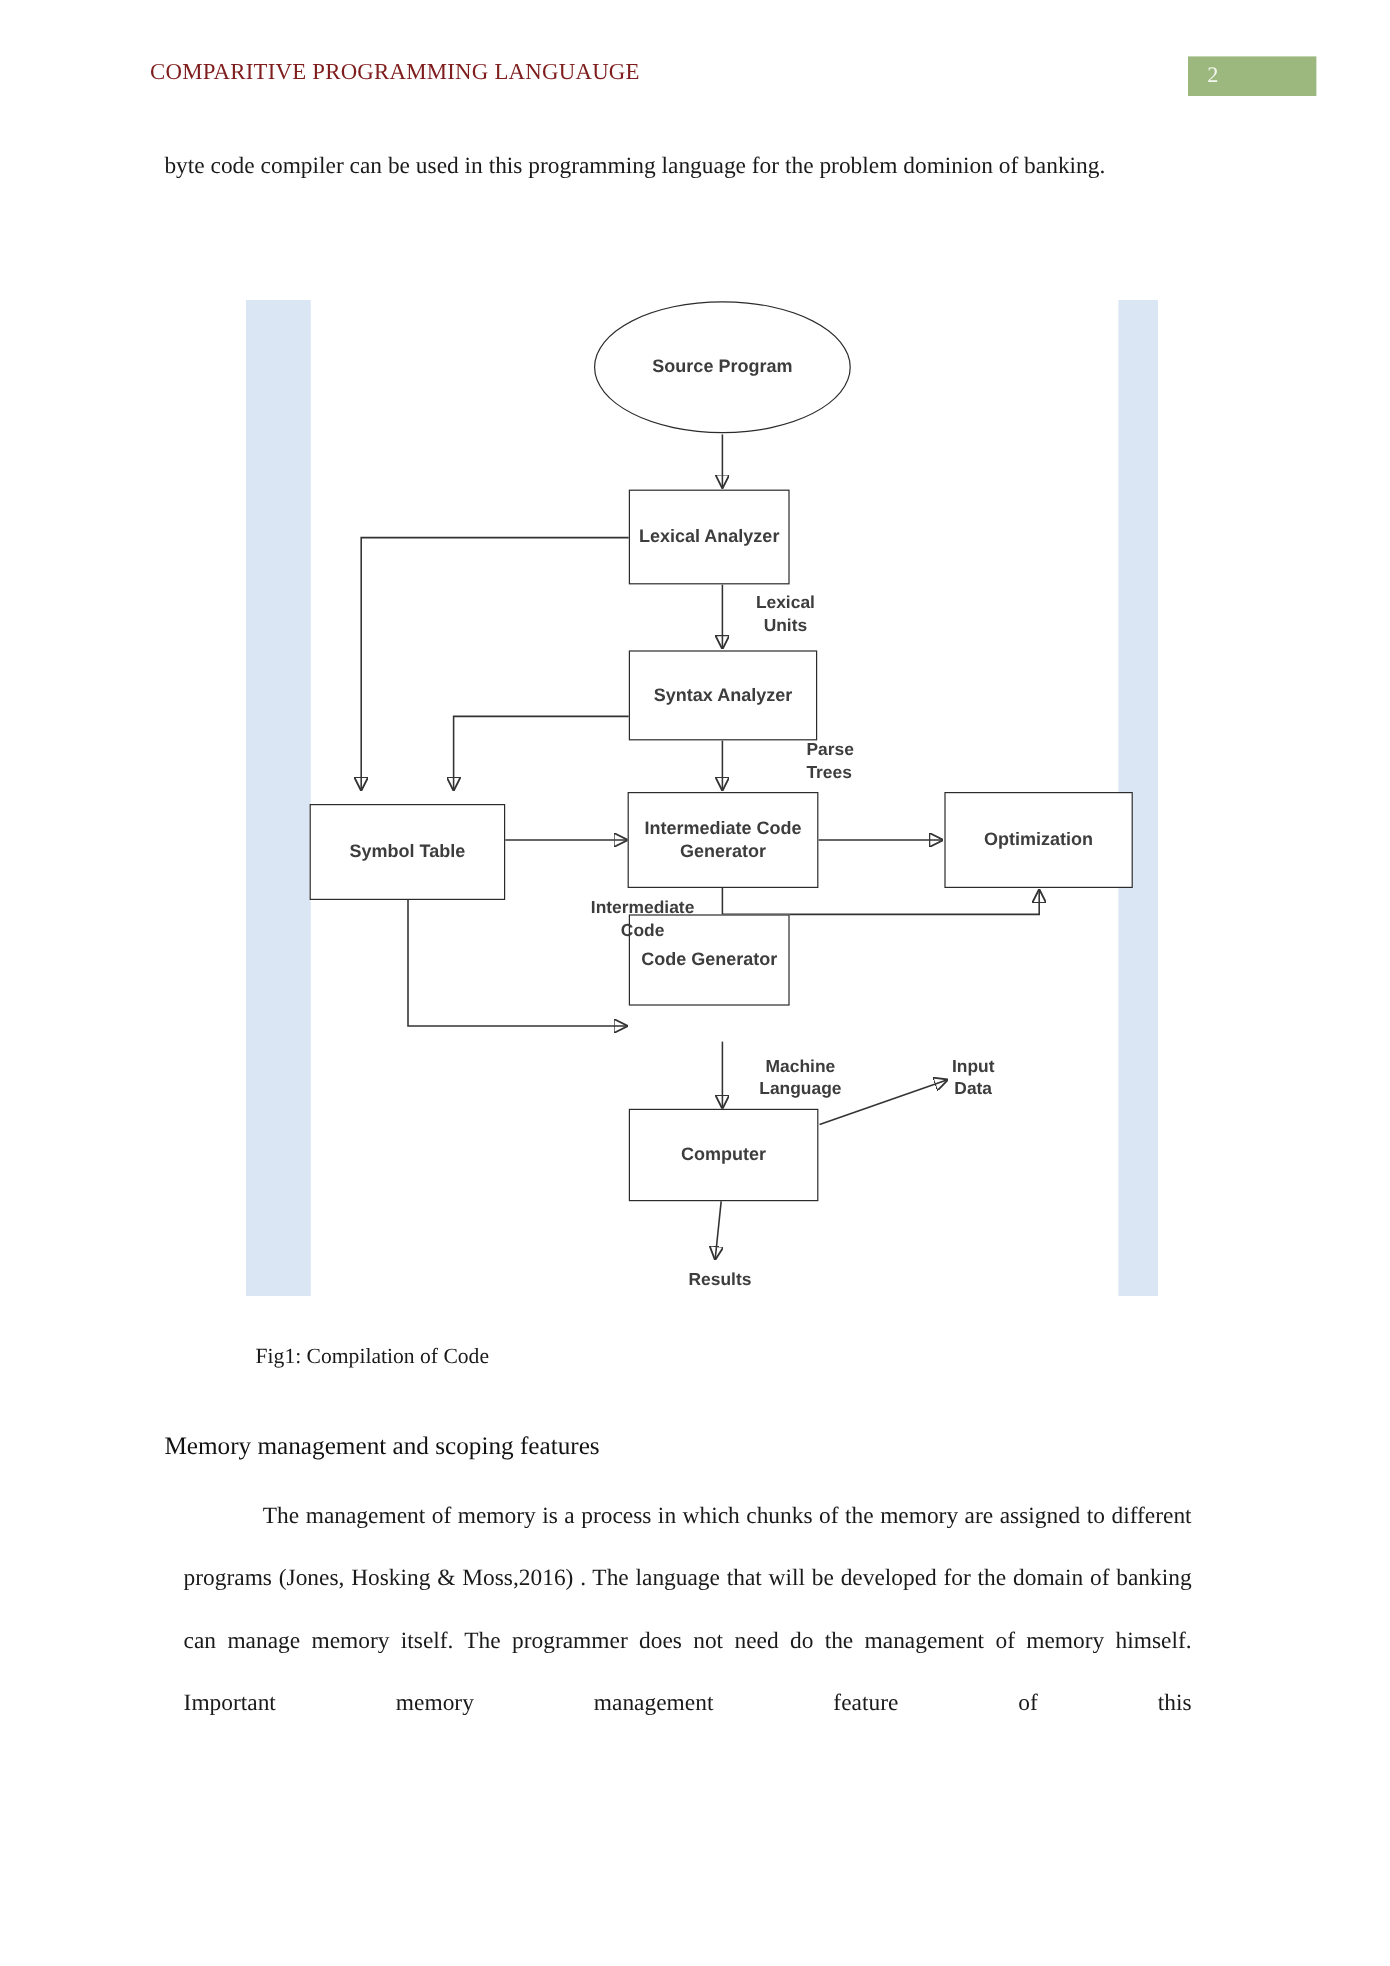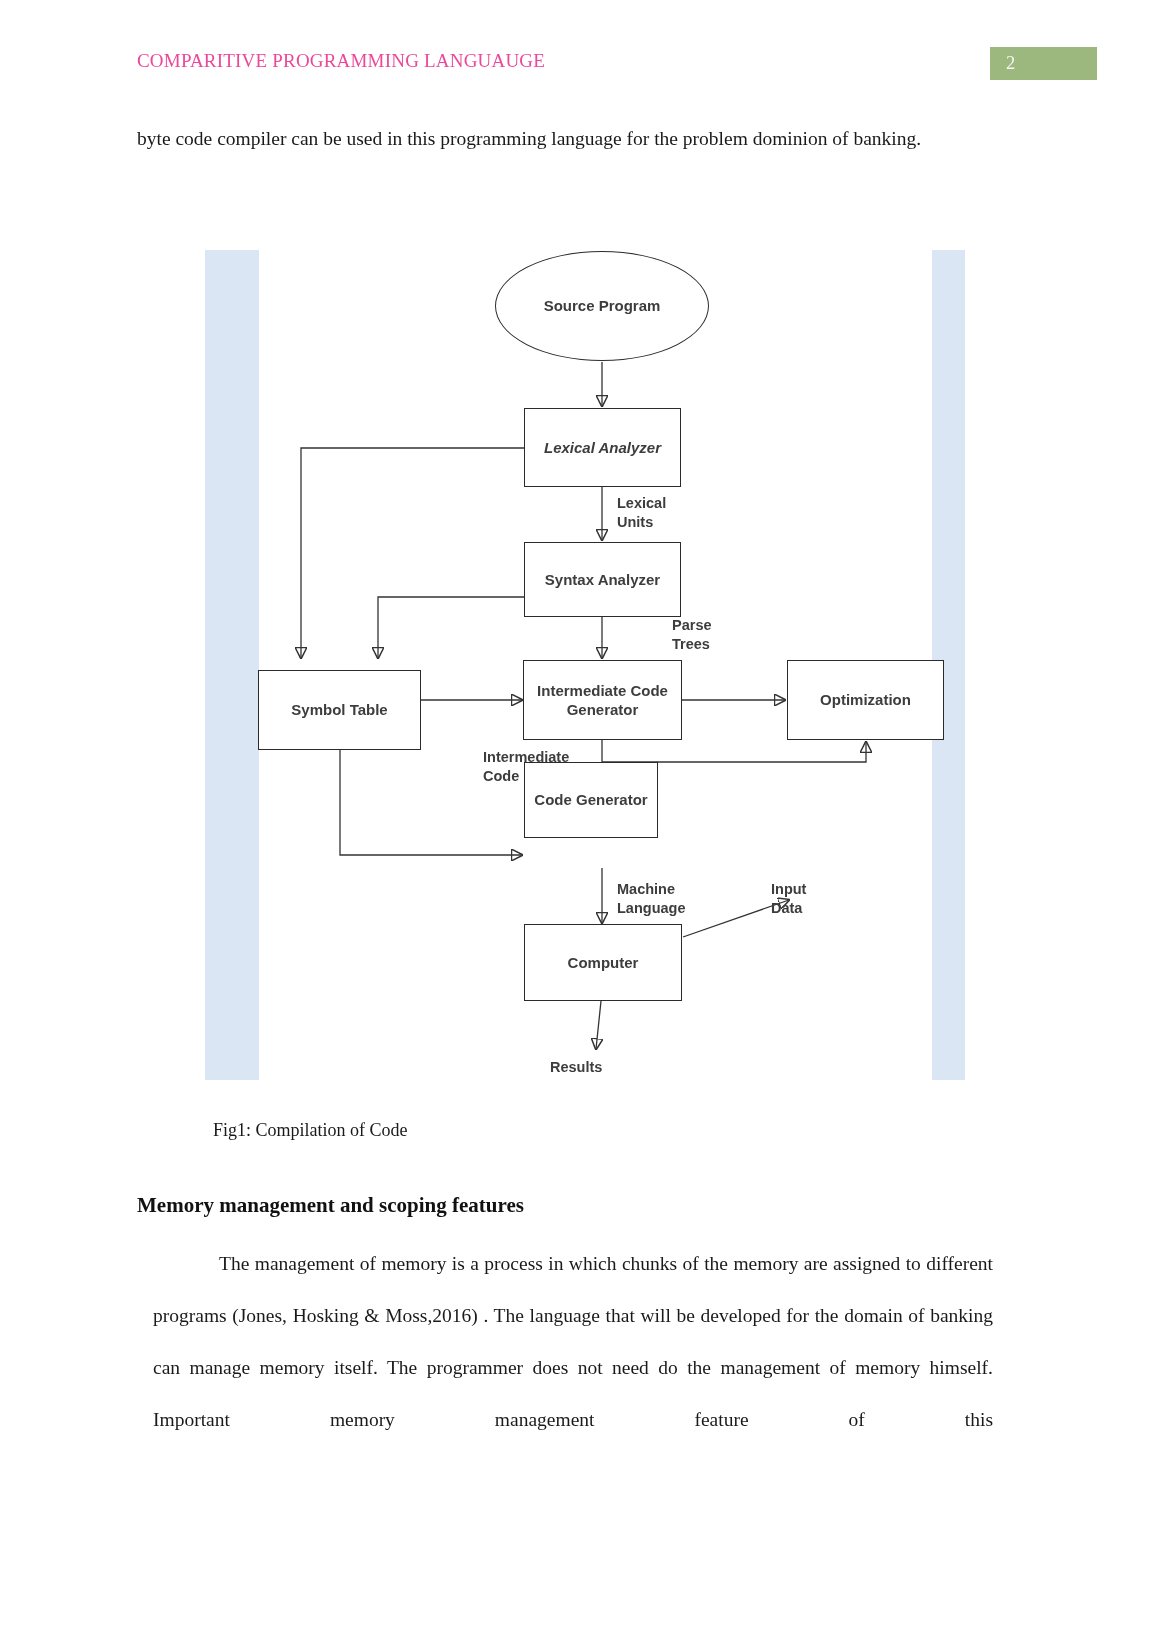--- a/index.html
+++ b/index.html
@@ -14,24 +14,24 @@
     position:relative;
     width:1158px;
     height:1638px;
     background:#ffffff;
     font-family:"Liberation Serif", serif;
     color:#1a1a1a;
     overflow:hidden;
   }
   .header-title{
     position:absolute;
-    left:137px; top:50px;
+    left:125px; top:50px;
     font-size:19px;
     letter-spacing:0.2px;
-    color:#ec4899;
+    color:#7f1d1d;
   }
   .page-number-badge{
     position:absolute;
     left:990px; top:47px;
     width:107px; height:33px;
     background:var(--page-number-bg,#9cb87f);
     color:#f4f6ef;
     font-size:18.5px;
     line-height:33px;
     padding-left:16px;
@@ -46,21 +46,21 @@
   }
   .figure-caption{
     position:absolute;
     left:213px; top:1120px;
     font-size:18px;
   }
   .section-heading{
     position:absolute;
     left:137px; top:1193px;
     font-size:21px;
-    font-weight:bold;
+    font-weight:normal;
     color:#111;
   }
   .body-paragraph{
     position:absolute;
     left:137px; top:1238px;
     width:840px;
     font-size:19.5px;
     line-height:52px;
     text-align:justify;
     text-align-last:justify;
@@ -109,20 +109,21 @@
   .node.ellipse{
     border-radius:50%;
   }
   .edge-label{
     position:absolute;
     color:var(--diagram-text,#3d3d3d);
     font-size:14.5px;
     font-weight:bold;
     line-height:1.3;
     white-space:pre-line;
+    text-align:center;
   }
   .edge-label.left-align{text-align:left;}
 </style>
 </head>
 <body>
 
 <div class="page">
 
   <div class="header-title">COMPARITIVE PROGRAMMING LANGUAUGE</div>
   <div class="page-number-badge">2</div>
@@ -148,21 +149,21 @@
       <path d="M477,450 H580" marker-end="url(#arrow)"></path>
       <path d="M397,490 V540" marker-end="url(#arrow)"></path>
       <path d="M397,512 H661 V492" marker-end="url(#arrow)"></path>
       <path d="M135,490 V605 H317" marker-end="url(#arrow)"></path>
       <path d="M397,618 V673" marker-end="url(#arrow)"></path>
       <path d="M478,687 L584,650" marker-end="url(#arrow)"></path>
       <path d="M396,751 L391,799" marker-end="url(#arrow)"></path>
     </svg>
 
     <div class="node ellipse" style="left:290px;top:1px;width:214px;height:110px;">Source Program</div>
-    <div class="node" style="left:319px;top:158px;width:157px;height:79px;font-style:italic;">Lexical Analyzer</div>
+    <div class="node" style="left:319px;top:158px;width:134px;height:79px;">Lexical Analyzer</div>
     <div class="node" style="left:319px;top:292px;width:157px;height:75px;">Syntax Analyzer</div>
     <div class="node" style="left:53px;top:420px;width:163px;height:80px;">Symbol Table</div>
     <div class="node" style="left:318px;top:410px;width:159px;height:80px;">Intermediate Code
 Generator</div>
     <div class="node" style="left:582px;top:410px;width:157px;height:80px;">Optimization</div>
     <div class="node" style="left:319px;top:512px;width:134px;height:76px;">Code Generator</div>
     <div class="node" style="left:319px;top:674px;width:158px;height:77px;">Computer</div>
 
     <div class="edge-label" style="left:412px;top:244px;width:75px;">Lexical
 Units</div>

